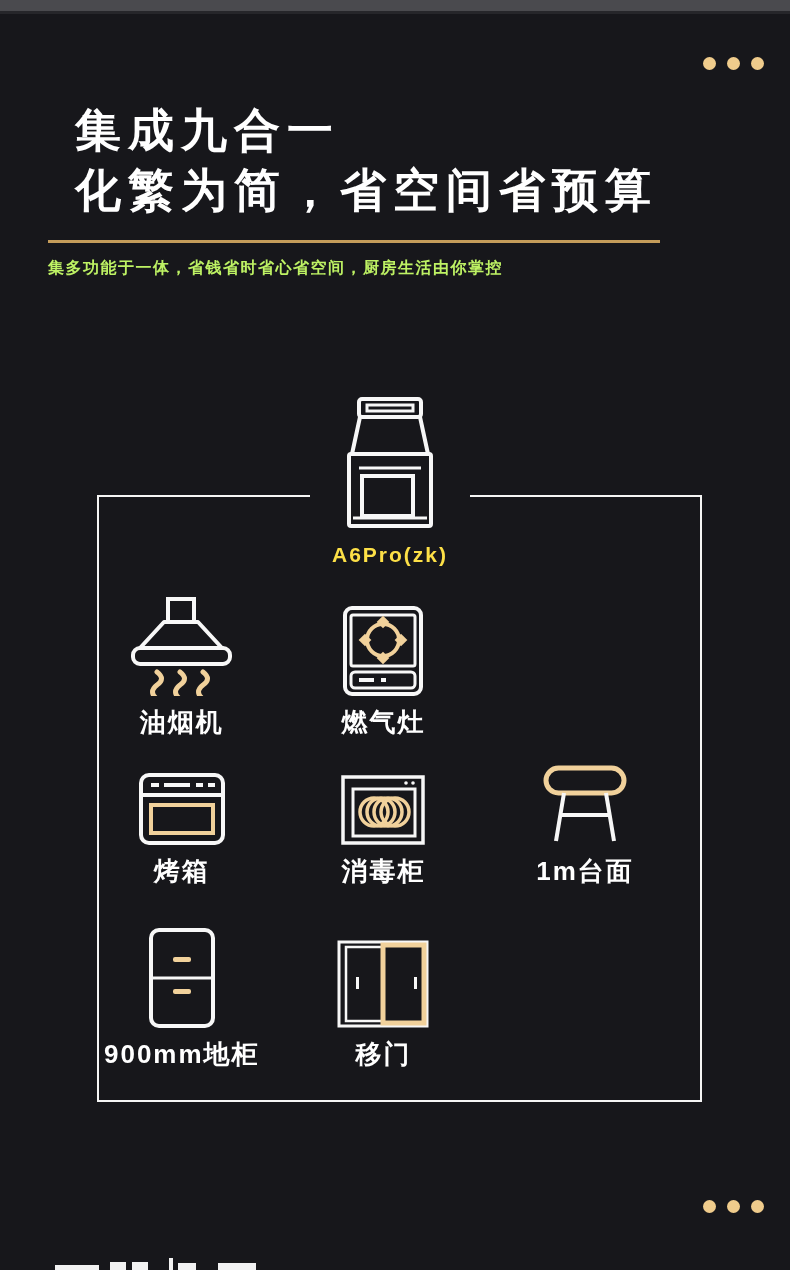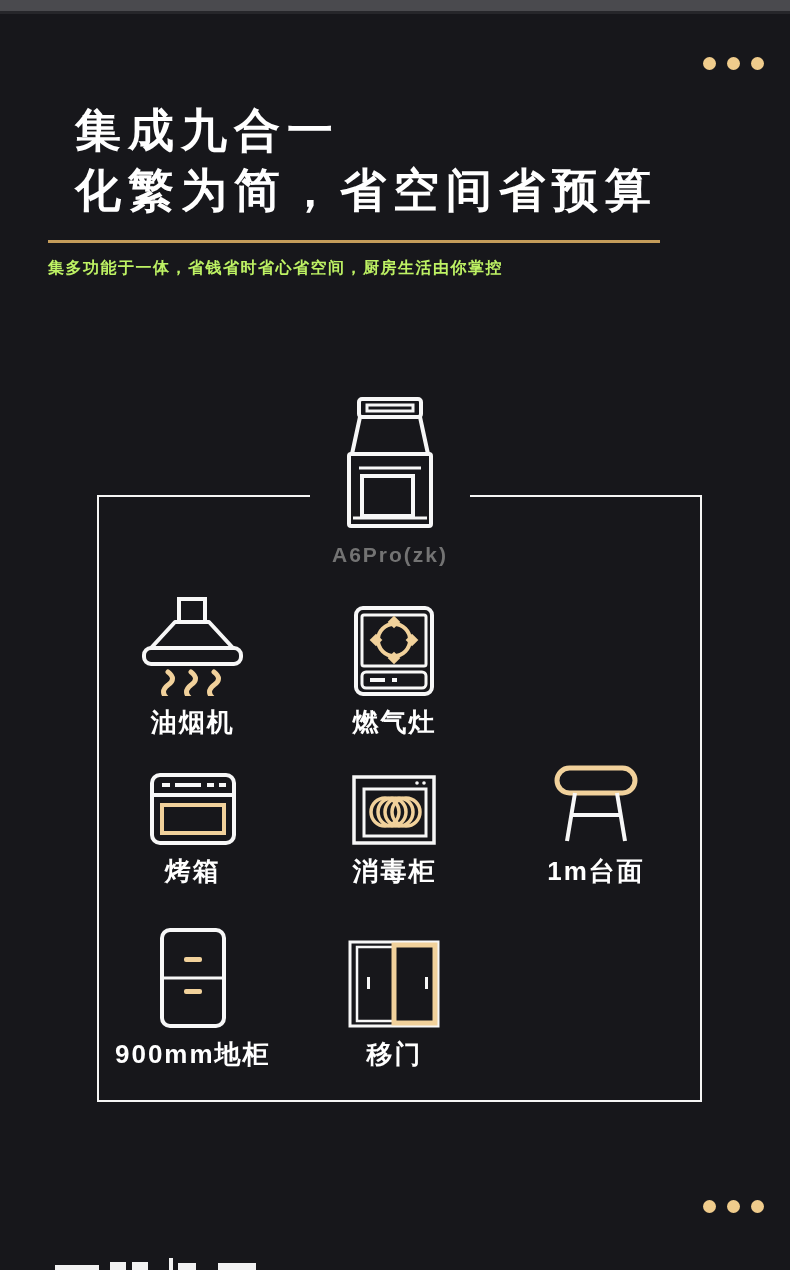--- a/index.html
+++ b/index.html
@@ -21,23 +21,23 @@
   .gold-rule{position:absolute;left:48px;top:240px;width:612px;height:3px;background:#c49c5a;}
   .subtitle{position:absolute;left:48px;top:258px;color:#bef264;font-weight:700;
             font-size:16px;letter-spacing:1.5px;white-space:nowrap;}
 
   .feature-box{position:absolute;left:97px;top:495px;width:601px;height:603px;
                border:2px solid #f5f5f5;}
 
   .product-wrap{position:absolute;left:310px;top:396px;width:160px;height:144px;
                 background:#17171b;display:flex;justify-content:center;z-index:3;}
   .model-label{position:absolute;left:260px;top:543px;width:260px;text-align:center;
-               color:#737373;font-size:21px;font-weight:600;letter-spacing:2px;z-index:3;}
-
-  .grid-row{position:absolute;left:92px;width:605px;display:flex;z-index:2;}
+               color:#fde047;font-size:21px;font-weight:600;letter-spacing:2px;z-index:3;}
+
+  .grid-row{position:absolute;left:81px;width:605px;display:flex;z-index:2;}
   .grid-row .cell{width:201.6px;display:flex;flex-direction:column;align-items:center;}
   .row1{top:596px;} .row2{top:763px;} .row3{top:920px;text-align:right;}
   .icon-slot{display:flex;align-items:flex-end;justify-content:center;}
   .row1 .icon-slot{height:100px;} .row2 .icon-slot{height:82px;} .row3 .icon-slot{height:108px;}
   .feature-label{margin-top:9px;color:#ffffff;font-weight:700;font-size:26px;
                  letter-spacing:2px;white-space:nowrap;}
 
   svg{display:block;}
   .w{stroke:#f7f7f7;fill:none;}
   .g{stroke:#f1d19b;fill:none;}

